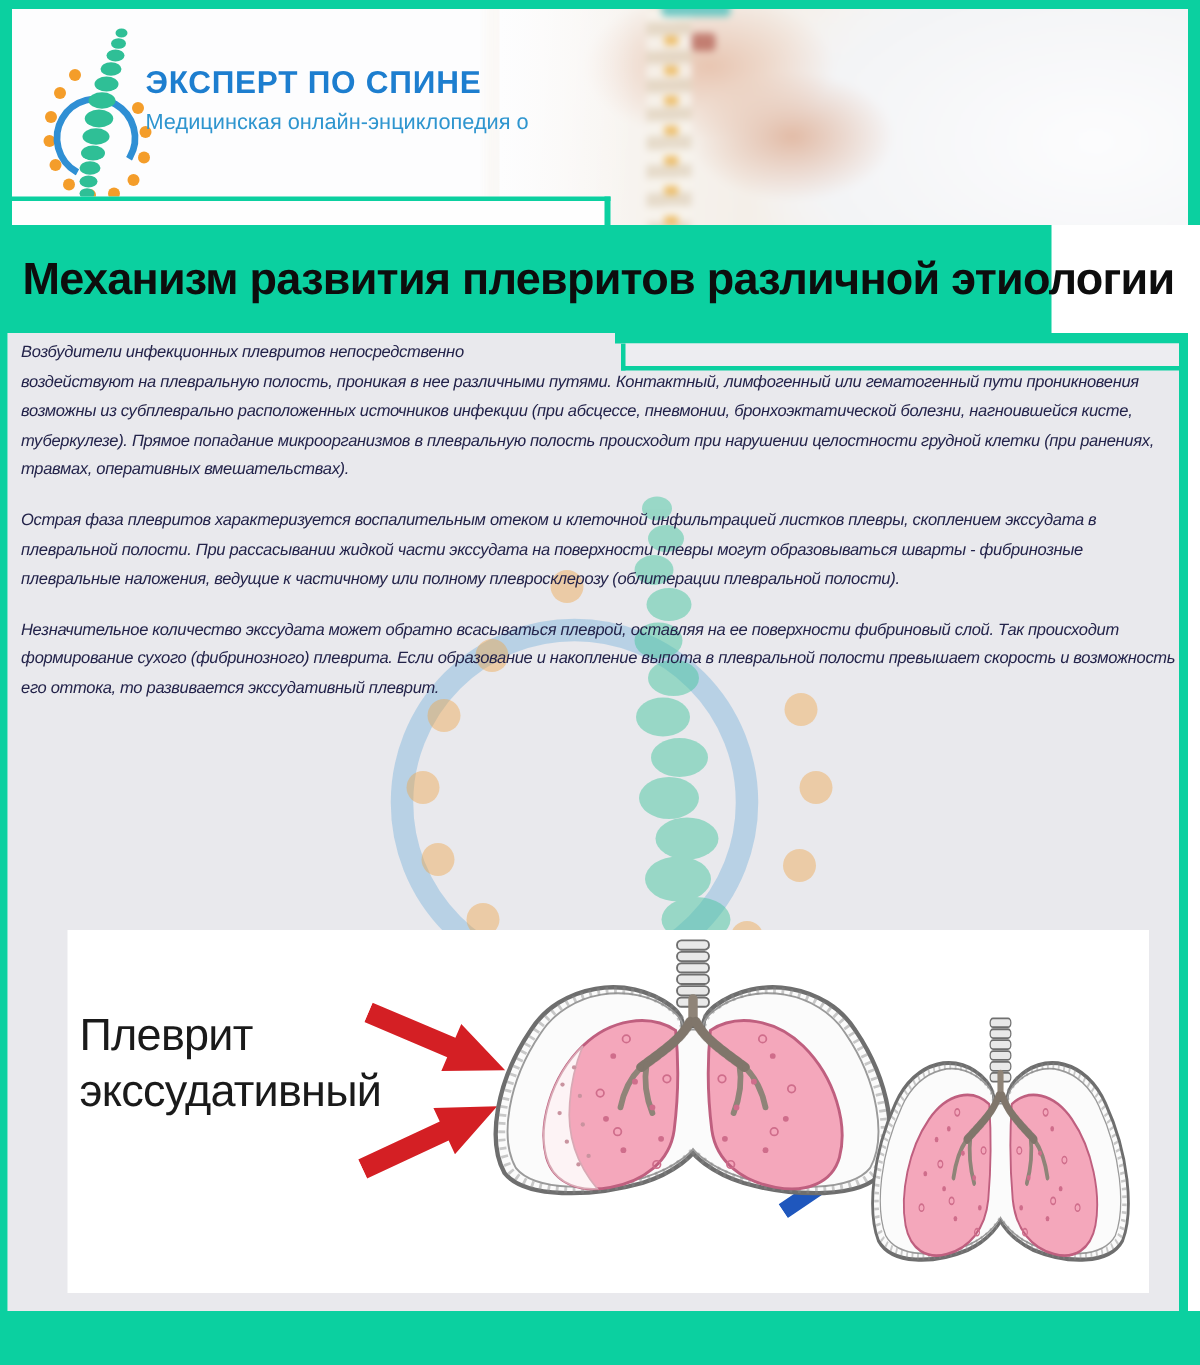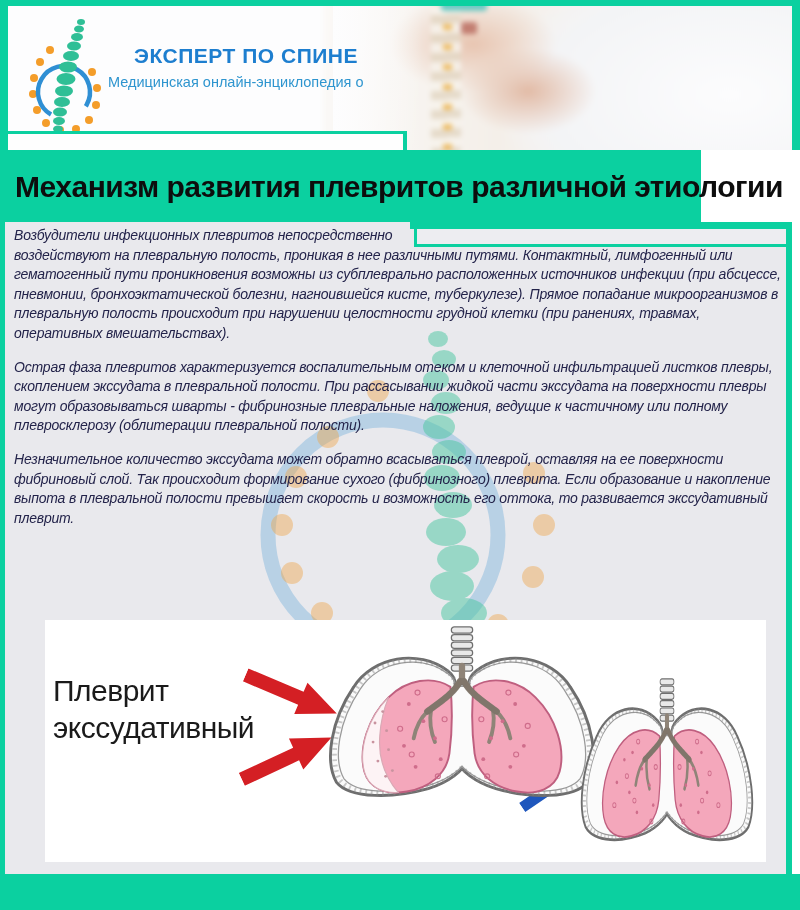--- a/index.html
+++ b/index.html
@@ -27,21 +27,21 @@
     background:repeating-linear-gradient(178deg,#e3d7c4 0 9px,#f7f3ec 9px 19px);}
   .spine-dots{position:absolute;left:120px;top:8px;width:9px;height:92%;opacity:.9;
     background:repeating-linear-gradient(180deg,#edb859 0 6px,rgba(0,0,0,0) 6px 20px);}
   .instrument{position:absolute;left:118px;top:0;width:46px;height:15px;background:#6fc9c4;border-radius:3px;}
   .instrument2{position:absolute;left:138px;top:26px;width:16px;height:12px;background:#b05a4e;border-radius:3px;opacity:.7;}
   .photo-fade{position:absolute;left:0;top:0;width:90px;height:100%;
     background:linear-gradient(90deg,#fdfdfe 0%,rgba(253,253,254,0) 100%);}
 
   .logo{position:absolute;left:10px;top:8px;width:340px;height:130px;display:block;text-decoration:none;cursor:pointer;}
   .logo-icon{position:absolute;left:8px;top:2px;}
-  .logo-text{position:absolute;left:90px;top:30px;width:250px;text-align:right;}
+  .logo-text{position:absolute;left:79px;top:30px;width:250px;}
   .logo-title{font-size:21px;font-weight:bold;color:#1d7ecf;letter-spacing:.5px;white-space:nowrap;}
   .logo-sub1{margin-top:6px;font-size:14.5px;color:#2e95cf;white-space:nowrap;}
   .logo-sub2{margin-top:2px;margin-left:-5px;font-size:14.5px;color:#2e95cf;white-space:nowrap;}
 
   
   .subbar{position:absolute;left:0;top:131px;width:407px;height:19px;background:#fefefe;
     border-top:3px solid #0bd0a0;border-right:4px solid #0bd0a0;box-sizing:border-box;z-index:4;}
 
   
   .title-band{position:absolute;left:0;top:150px;width:701px;height:72px;background:#0bd0a0;z-index:5;}
@@ -50,21 +50,21 @@
 
   
   .content-bg{position:absolute;left:5px;top:222px;width:781px;height:652px;background:#e9e9ed;z-index:1;}
   .corner-bar{position:absolute;left:410px;top:222px;width:376px;height:7px;background:#0bd0a0;z-index:3;}
   .corner-box{position:absolute;left:414px;top:229px;width:372px;height:15px;background:#ededf1;
     border-bottom:3px solid #0bd0a0;border-left:3px solid #0bd0a0;box-sizing:content-box;z-index:3;}
 
   .watermark{position:absolute;left:248px;top:325px;z-index:2;}
 
   .article{position:absolute;left:14px;top:226px;width:772px;z-index:4;}
-  .article p{margin:0 0 14px 0;font-style:italic;font-size:14px;line-height:19.6px;
+  .article p{margin:0 0 14px 0;font-style:italic;font-size:11px;line-height:19.6px;
     letter-spacing:-.2px;color:#23234a;white-space:pre-line;}
 
   
   .figure-box{position:absolute;left:45px;top:620px;width:710px;height:242px;background:#ffffff;z-index:4;padding-left:11px;}
   .fig-label{position:absolute;color:#1a1a1a;font-size:30px;letter-spacing:-.5px;line-height:37px;}
   .fig-label.exu{left:8px;top:52px;width:215px;}
   .fig-label.dry{left:286px;top:192px;white-space:nowrap;}
   .arrow{position:absolute;transform-origin:8% 50%;}
   .arrow.red-top{left:200px;top:40px;transform:rotate(23deg);}
   .arrow.red-bottom{left:196px;top:138px;transform:rotate(-25deg);}

